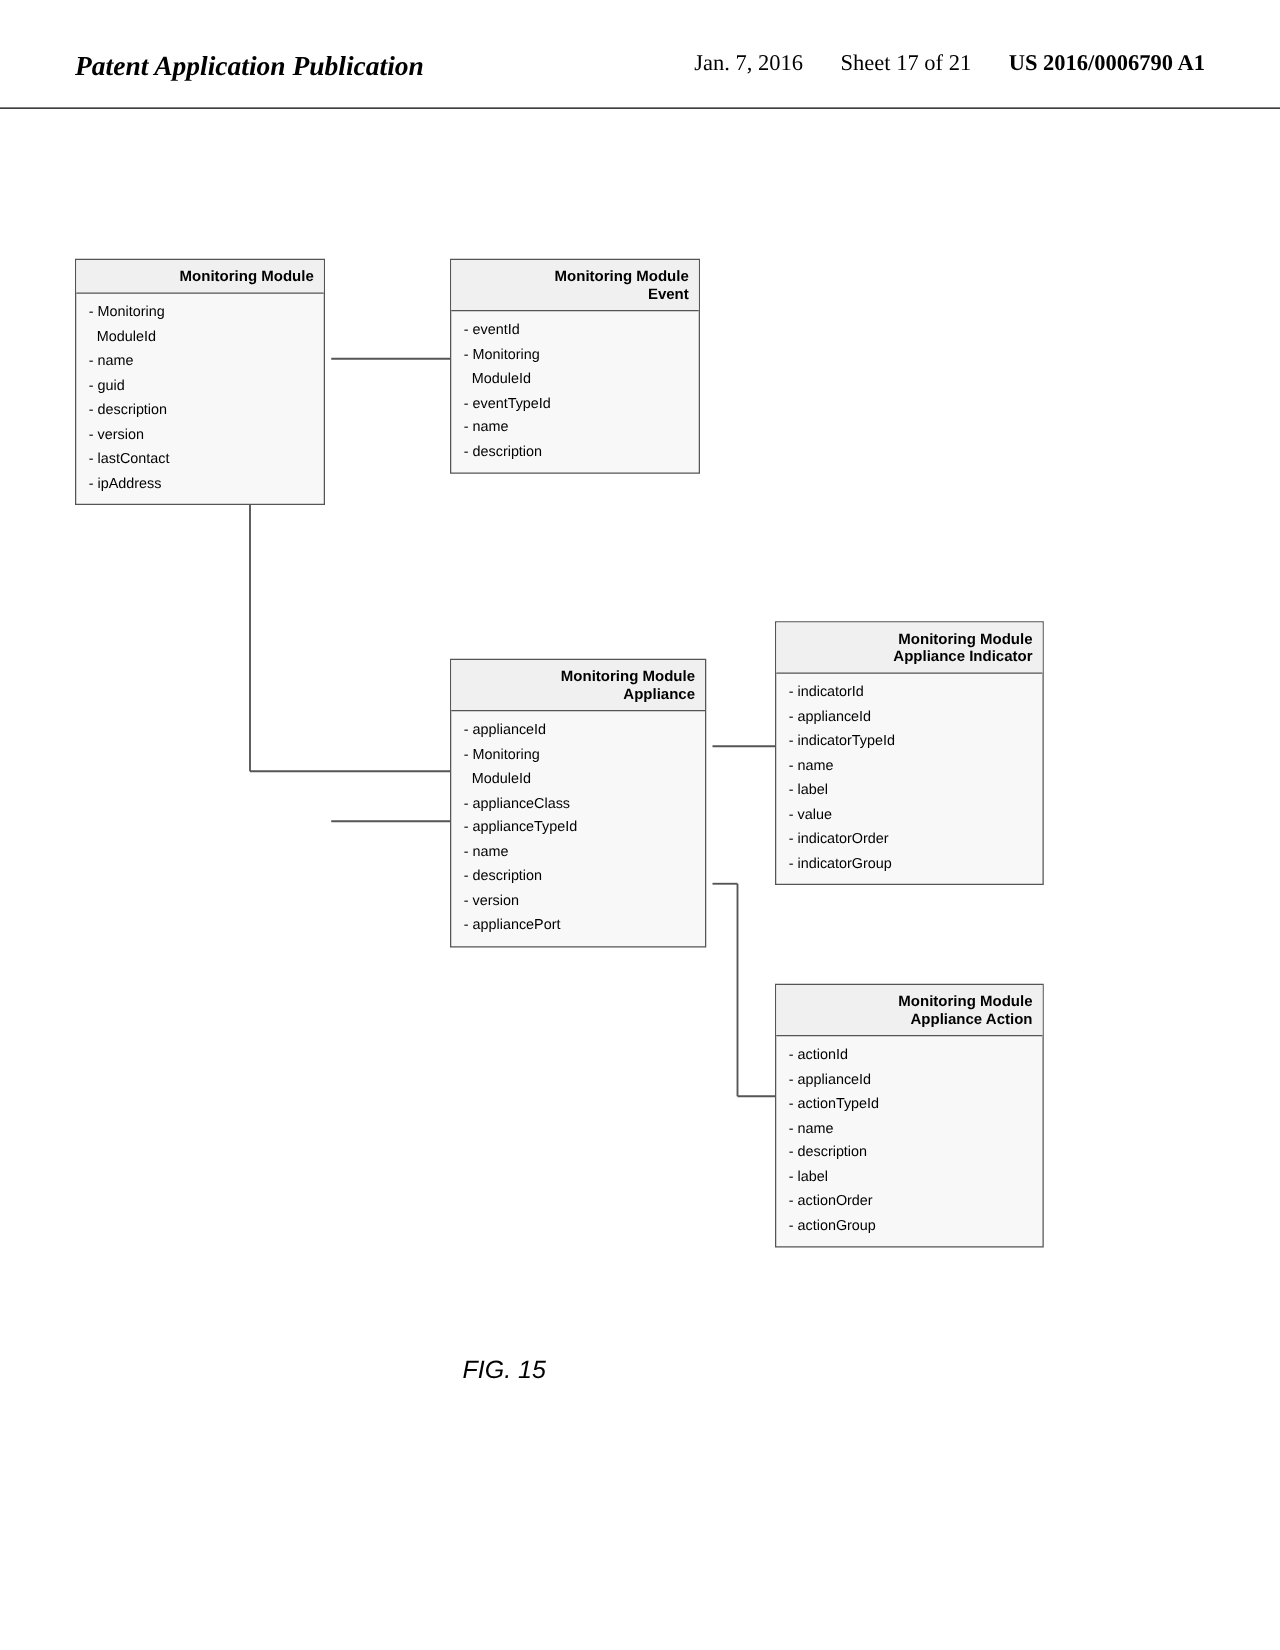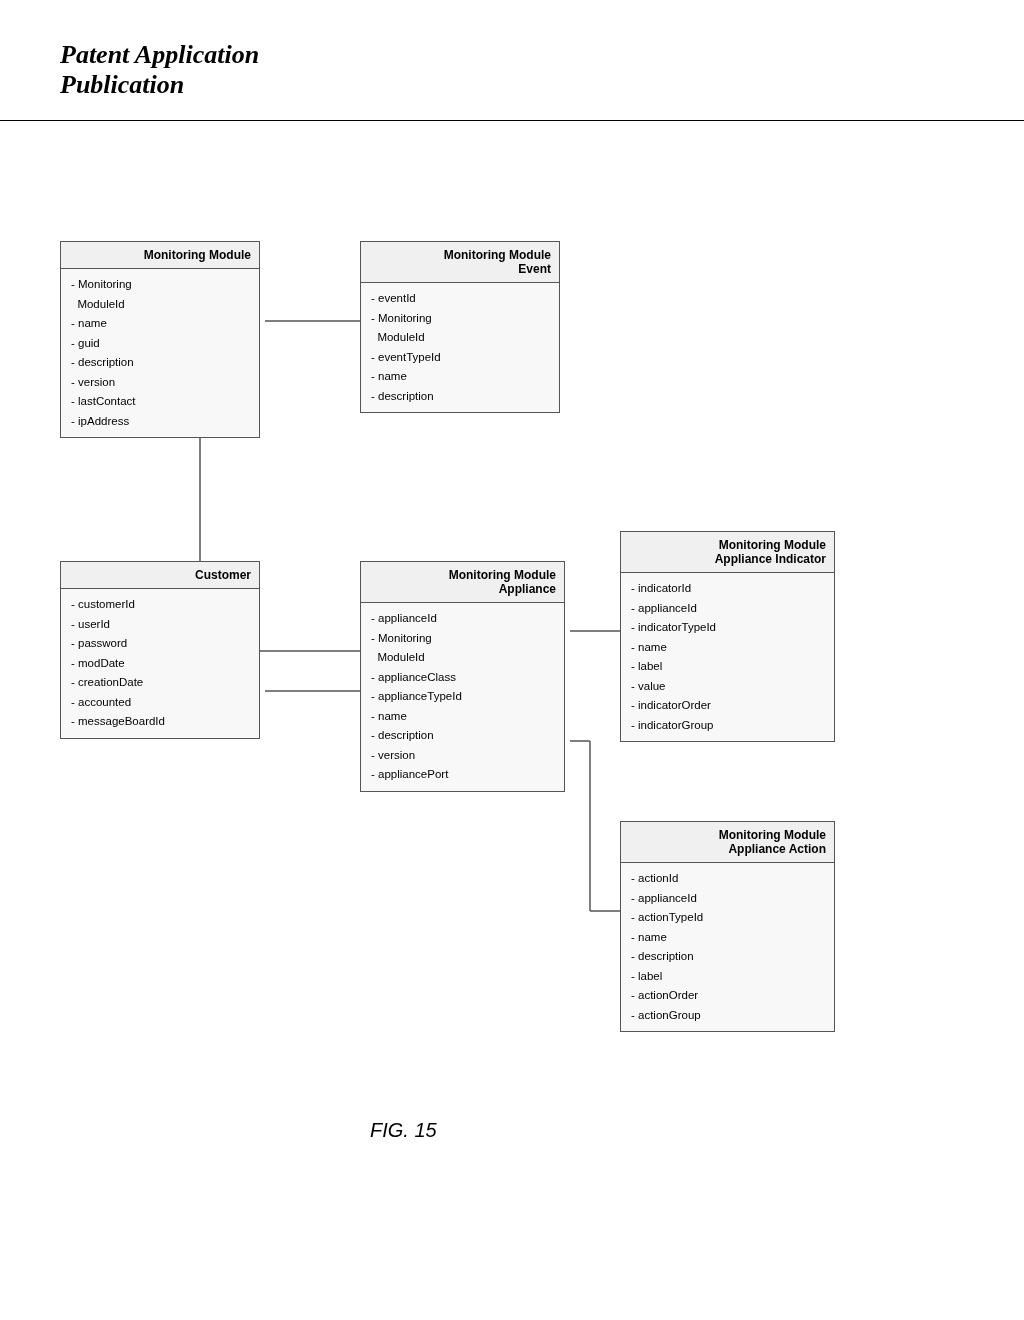--- a/index.html
+++ b/index.html
@@ -14,21 +14,21 @@
 
     .header {
       display: flex;
       justify-content: space-between;
       align-items: flex-start;
       padding: 40px 60px 20px 60px;
       border-bottom: 1px solid #000;
     }
 
     .header-title {
-      font-size: 26px;
+      font-size: 22px;
       font-weight: bold;
       font-style: italic;
       max-width: 320px;
     }
 
     .header-meta {
       display: flex;
       gap: 30px;
       font-size: 18px;
       align-items: center;
@@ -84,20 +84,25 @@
       width: 100%;
       height: 100%;
       pointer-events: none;
     }
   </style>
 </head>
 <body>
 
 <div class="header">
   <div class="header-title">Patent Application Publication</div>
+  <div class="header-meta">
+    <span>Jan. 7, 2016</span>
+    <span>Sheet 17 of 21</span>
+    <span class="header-patent">US 2016/0006790 A1</span>
+  </div>
 </div>
 
 <div class="diagram-area">
 
   <svg class="connector-svg">
 
     <line x1="265" y1="200" x2="360" y2="200" stroke="#555" stroke-width="1.5"></line>
 
     <line x1="200" y1="310" x2="200" y2="530" stroke="#555" stroke-width="1.5"></line>
     <line x1="200" y1="530" x2="360" y2="530" stroke="#555" stroke-width="1.5"></line>
@@ -134,34 +139,20 @@
     <div class="uml-box-body">
       - eventId<br>
       - Monitoring<br>
       &nbsp;&nbsp;ModuleId<br>
       - eventTypeId<br>
       - name<br>
       - description
     </div>
   </div>
 
-  <div class="uml-box" style="left:60px; top:440px; width:200px;">
-    <div class="uml-box-title">
-      <span>Customer</span>
-    </div>
-    <div class="uml-box-body">
-      - customerId<br>
-      - userId<br>
-      - password<br>
-      - modDate<br>
-      - creationDate<br>
-      - accounted<br>
-      - messageBoardId
-    </div>
-  </div>
 
   <div class="uml-box" style="left:360px; top:440px; width:205px;">
     <div class="uml-box-title">
       Monitoring Module<br>Appliance
     </div>
     <div class="uml-box-body">
       - applianceId<br>
       - Monitoring<br>
       &nbsp;&nbsp;ModuleId<br>
       - applianceClass<br>

